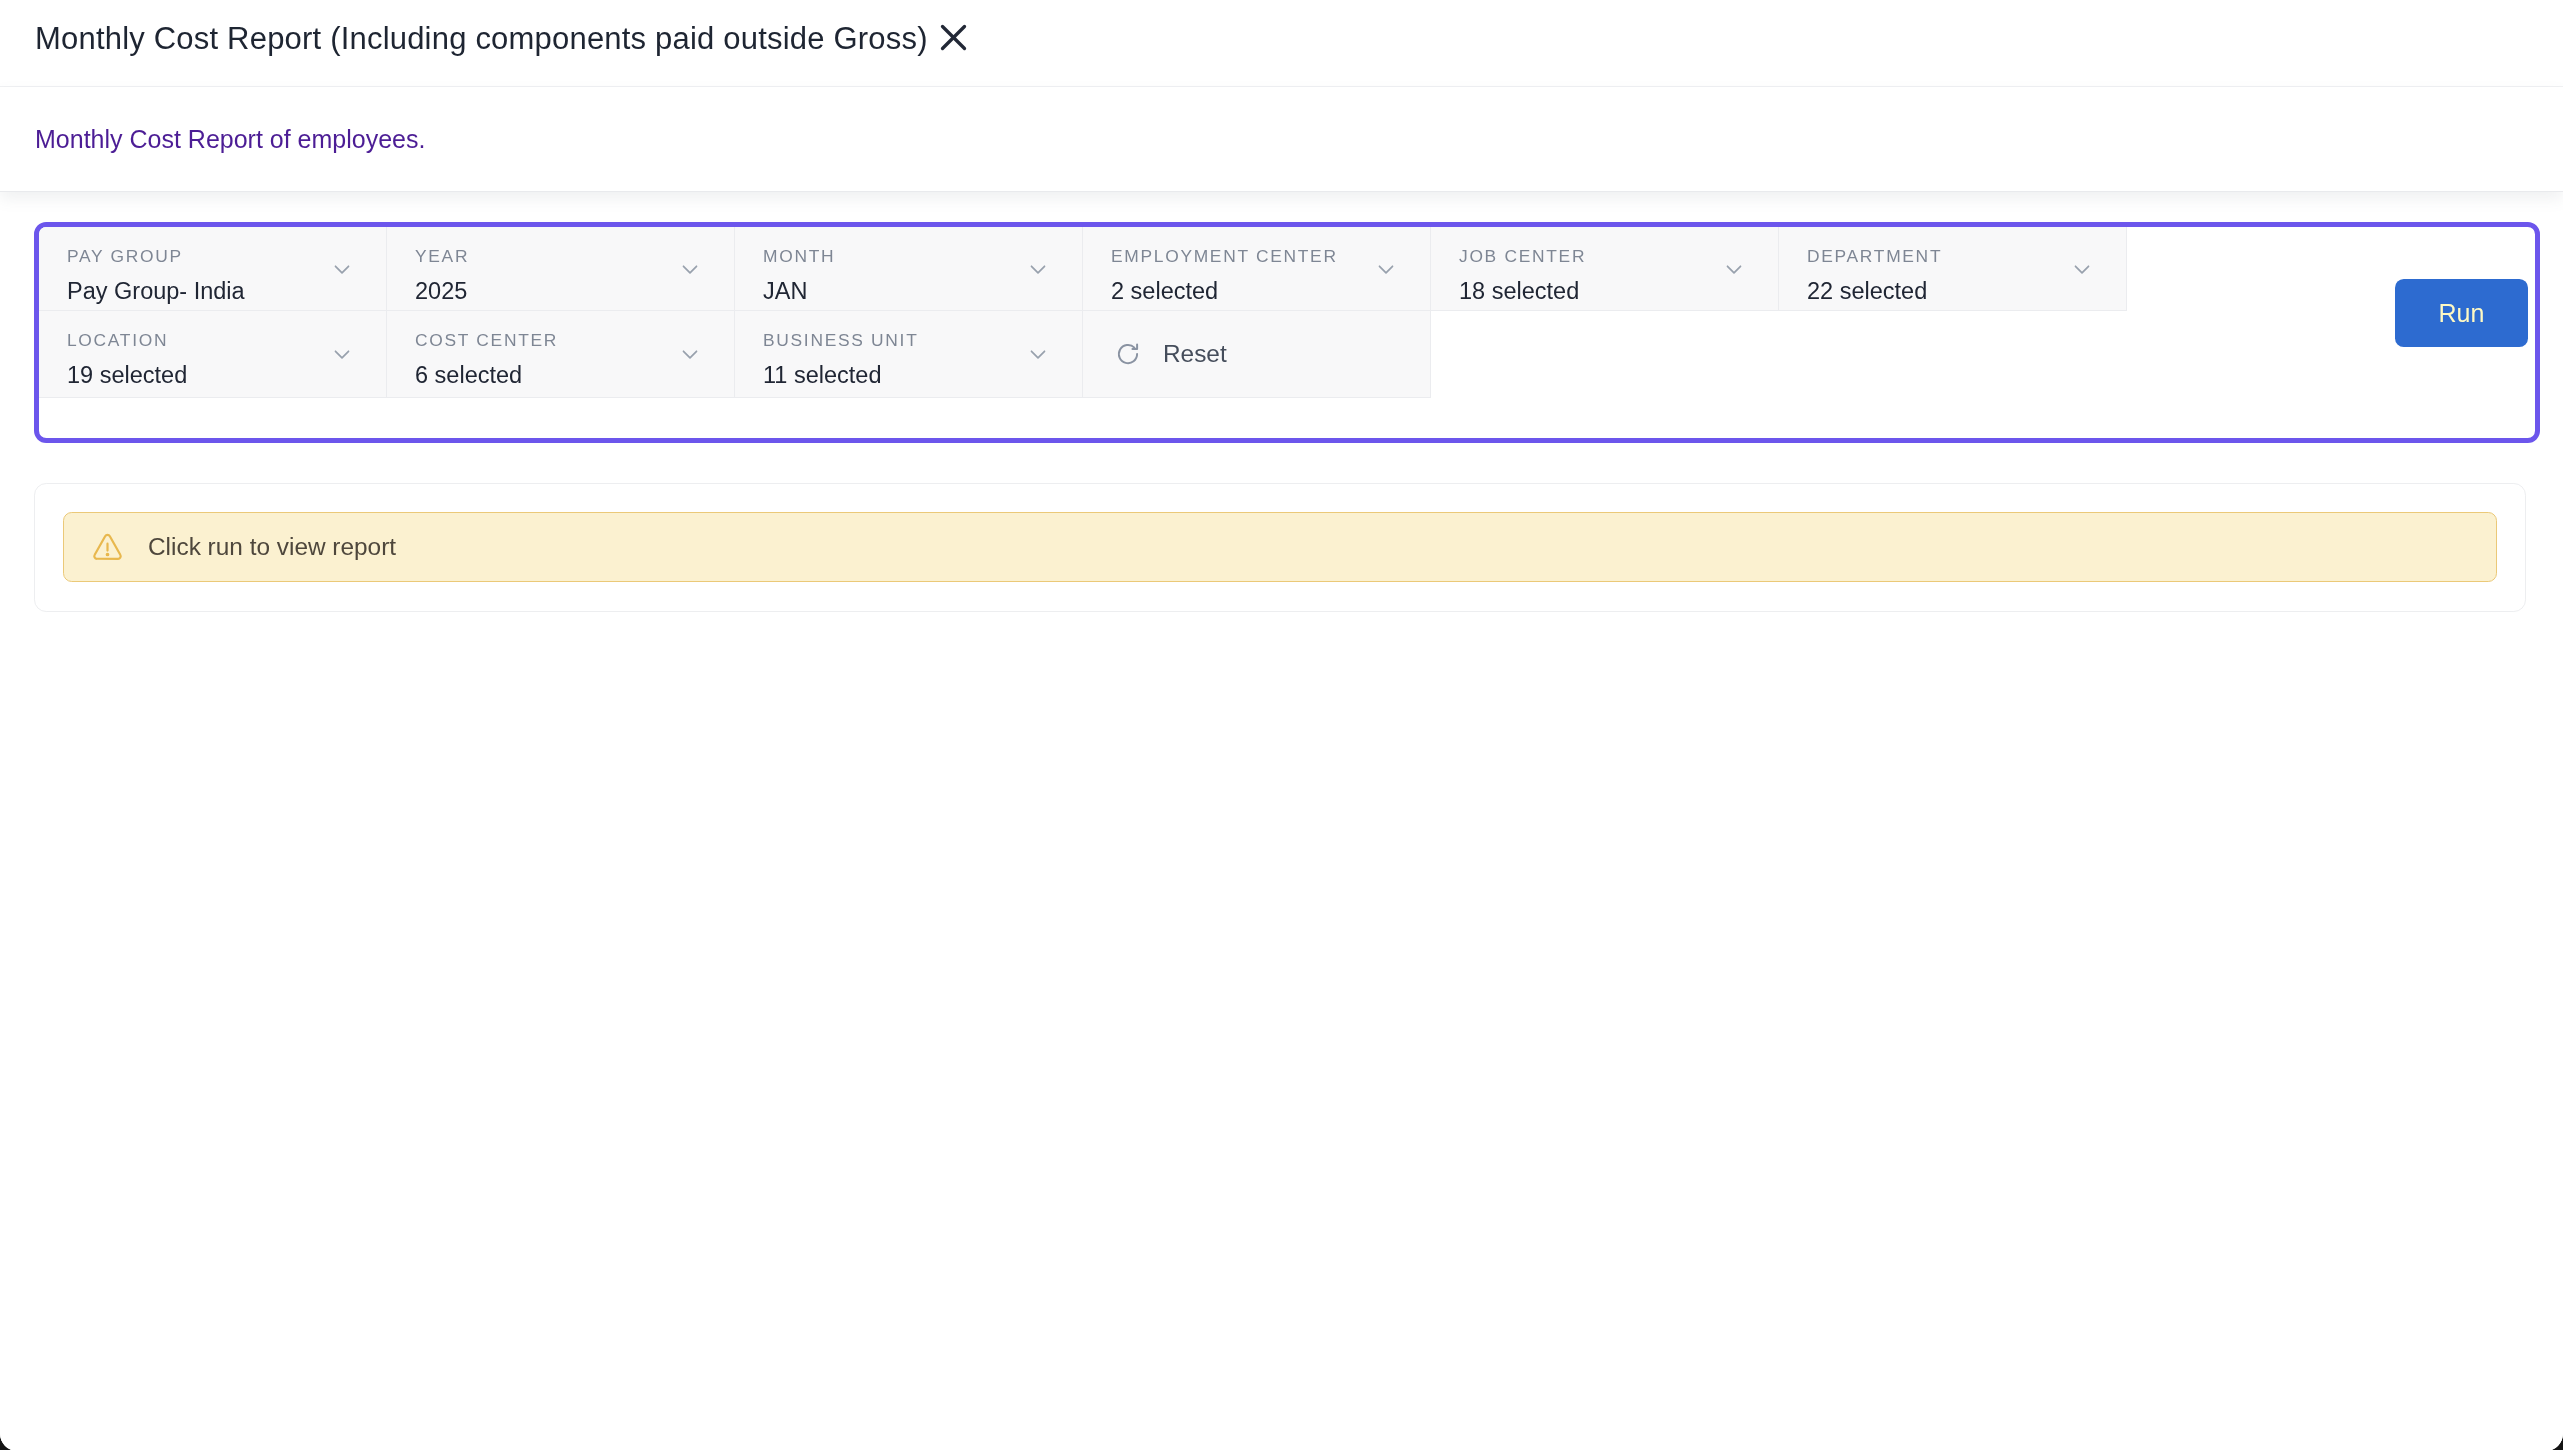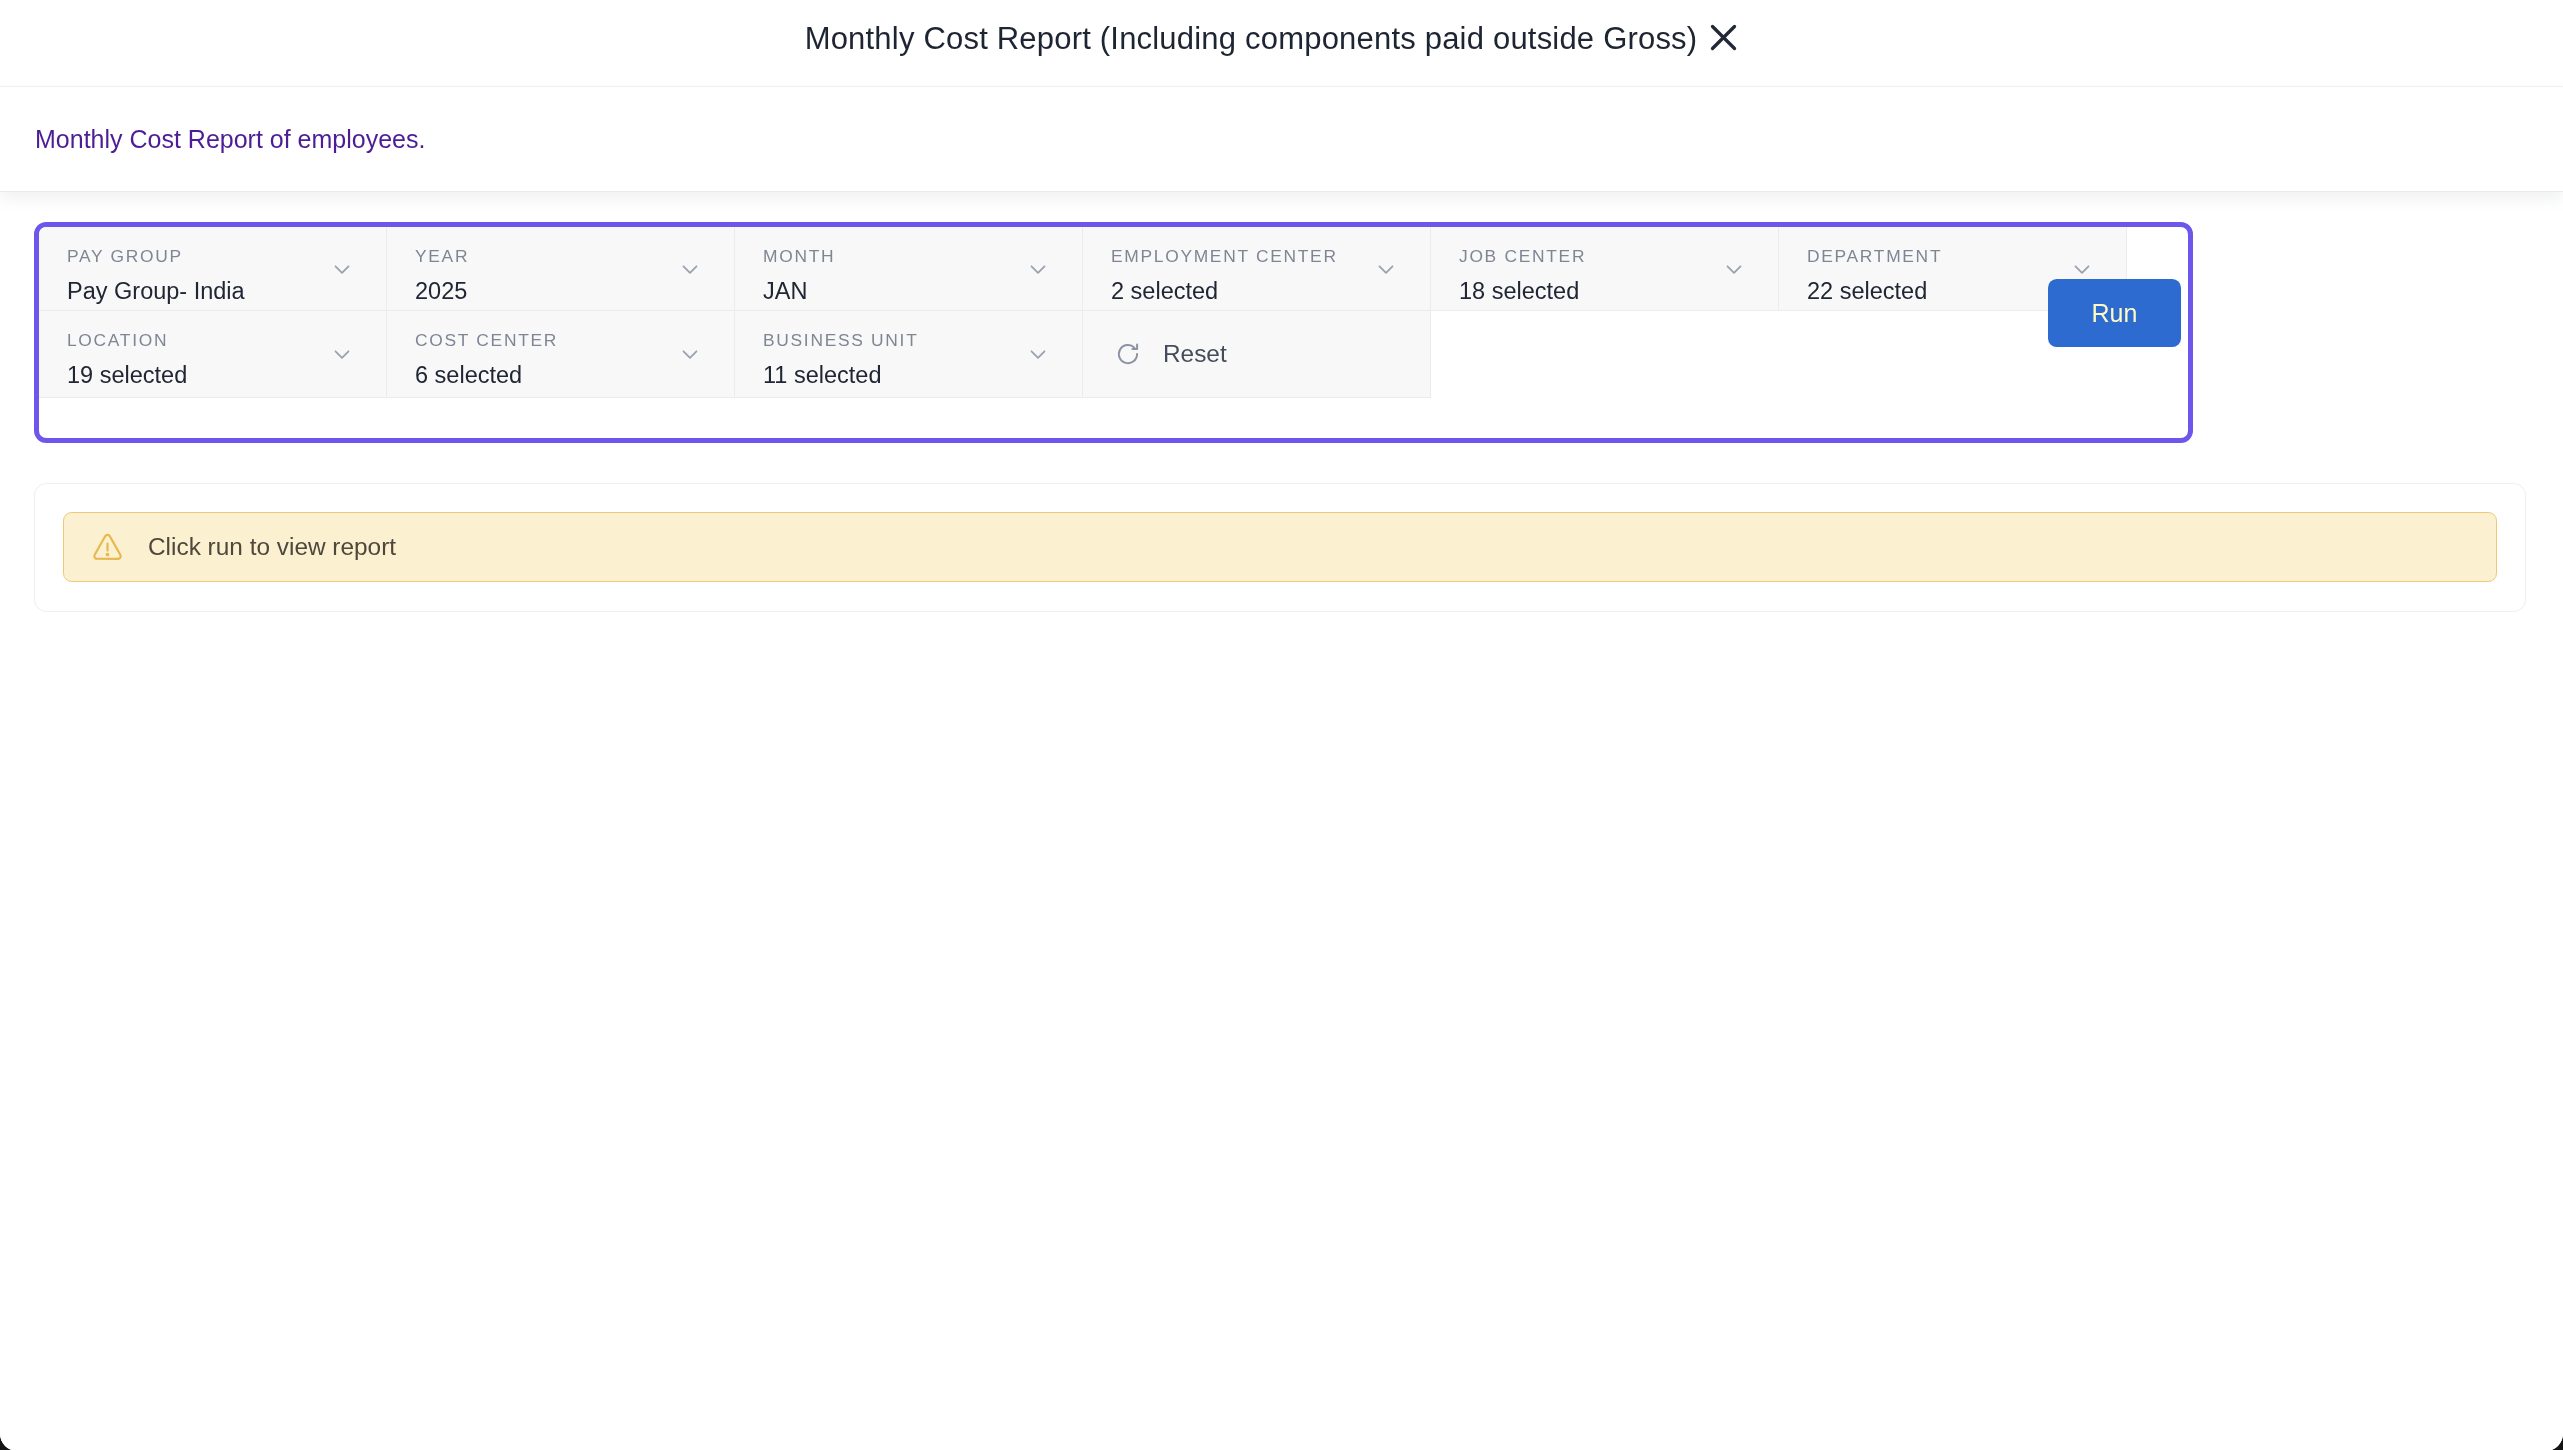--- a/index.html
+++ b/index.html
@@ -1,33 +1,33 @@
 <!DOCTYPE html>
 <html style="font-size:14px"><head>
 <meta charset="utf-8">
 <style>
   * { margin:0; padding:0; box-sizing:border-box; }
   html,body { width:2563px; height:1451px; background:#141414; font-family:"Liberation Sans", sans-serif; }
   .modal { width:2563px; height:1451px; background:#ffffff; border-radius:0 0 17.4px 17.4px; overflow:hidden; display:flex; flex-direction:column; }
 
   
-  .modal-header { height:87px; flex:0 0 87px; display:flex; align-items:center; justify-content:center; padding:0 44px 8px 35px; border-bottom:1.7px solid #F0F1F3; background:#fff; }
+  .modal-header { height:87px; flex:0 0 87px; display:flex; align-items:center; justify-content:flex-start; padding:0 44px 8px 35px; border-bottom:1.7px solid #F0F1F3; background:#fff; }
   .modal-title { font-size:31px; font-weight:500; color:#1E2532; letter-spacing:0.2px; }
   .close-btn { width:52px; height:52px; display:flex; align-items:center; justify-content:center; cursor:pointer; background:none; border:none; }
   .close-btn svg { width:33px; height:33px; stroke:#222836; stroke-width:2.4; stroke-linecap:round; }
 
   
   .modal-subheader { height:105px; flex:0 0 105px; display:flex; align-items:center; padding:0 35px; background:#fff; border-bottom:1.7px solid #E9EAED; box-shadow:0 7px 14px rgba(110,115,130,.10); position:relative; z-index:2; }
   .modal-subtitle { font-size:25px; color:#4c1d95; }
 
   
   .modal-body { flex:1; background:#fff; padding:30px 23px 0 34px; }
 
   
-  .filter-panel { width:2159px; border:5.2px solid #6C56EC; border-radius:12.2px; position:relative; background:#fff; padding-bottom:40px; overflow:hidden; }
+  .filter-panel { width:2506px; border:5.2px solid #6C56EC; border-radius:12.2px; position:relative; background:#fff; padding-bottom:40px; overflow:hidden; }
   .filter-row { display:flex; }
   .filter-cell { width:348px; height:84px; background:#F8F8F9; border-right:1.7px solid #EBECEF; border-bottom:1.7px solid #EBECEF; padding:19px 0 0 28px; position:relative; cursor:pointer; }
   .filter-row.second .filter-cell { height:87px; }
   .filter-label { font-size:17.4px; font-weight:500; letter-spacing:1.7px; color:#7E8694; }
   .filter-value { font-size:23.5px; color:#202634; margin-top:11.3px; white-space:nowrap; }
   .chevron { position:absolute; right:31px; top:50%; transform:translateY(-50%); width:26px; height:26px; }
   .chevron svg { width:26px; height:26px; stroke:#98A1AD; stroke-width:1.6; fill:none; stroke-linecap:round; stroke-linejoin:round; }
 
   .reset-cell { width:348px; height:87px; background:#F8F8F9; border-right:1.7px solid #EBECEF; border-bottom:1.7px solid #EBECEF; display:flex; align-items:center; gap:21px; padding-left:31px; cursor:pointer; }
   .reset-icon svg { width:28px; height:28px; stroke:#8A93A2; stroke-width:1.7; fill:none; stroke-linecap:round; stroke-linejoin:round; display:block; }

